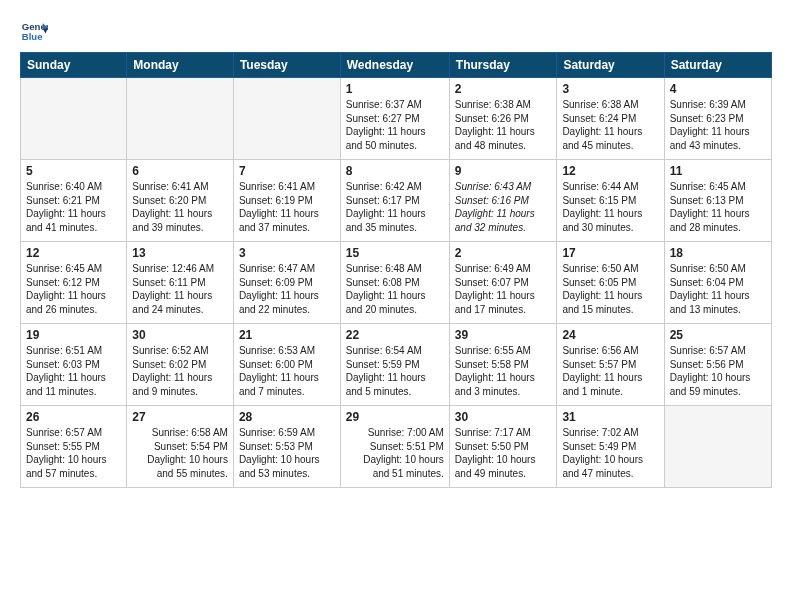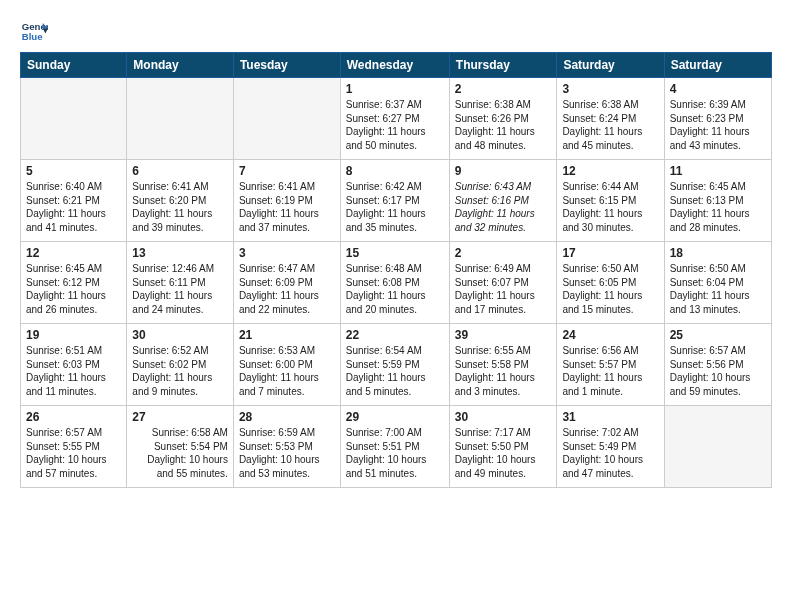--- a/index.html
+++ b/index.html
@@ -325,21 +325,21 @@
           </td>
           <td>
             <span class="day-num">28</span>
             <div class="day-info" style="white-space: pre-line;">Sunrise: 6:59 AM
 Sunset: 5:53 PM
 Daylight: 10 hours
 and 53 minutes.</div>
           </td>
           <td>
             <span class="day-num">29</span>
-            <div class="day-info" style="white-space: pre-line;">Sunrise: 7:00 AM
+            <div class="day-info" style="white-space: pre-line; text-align: right;">Sunrise: 7:00 AM
 Sunset: 5:51 PM
 Daylight: 10 hours
 and 51 minutes.</div>
           </td>
           <td>
             <span class="day-num">30</span>
             <div class="day-info" style="white-space: pre-line;">Sunrise: 7:17 AM
 Sunset: 5:50 PM
 Daylight: 10 hours
 and 49 minutes.</div>

